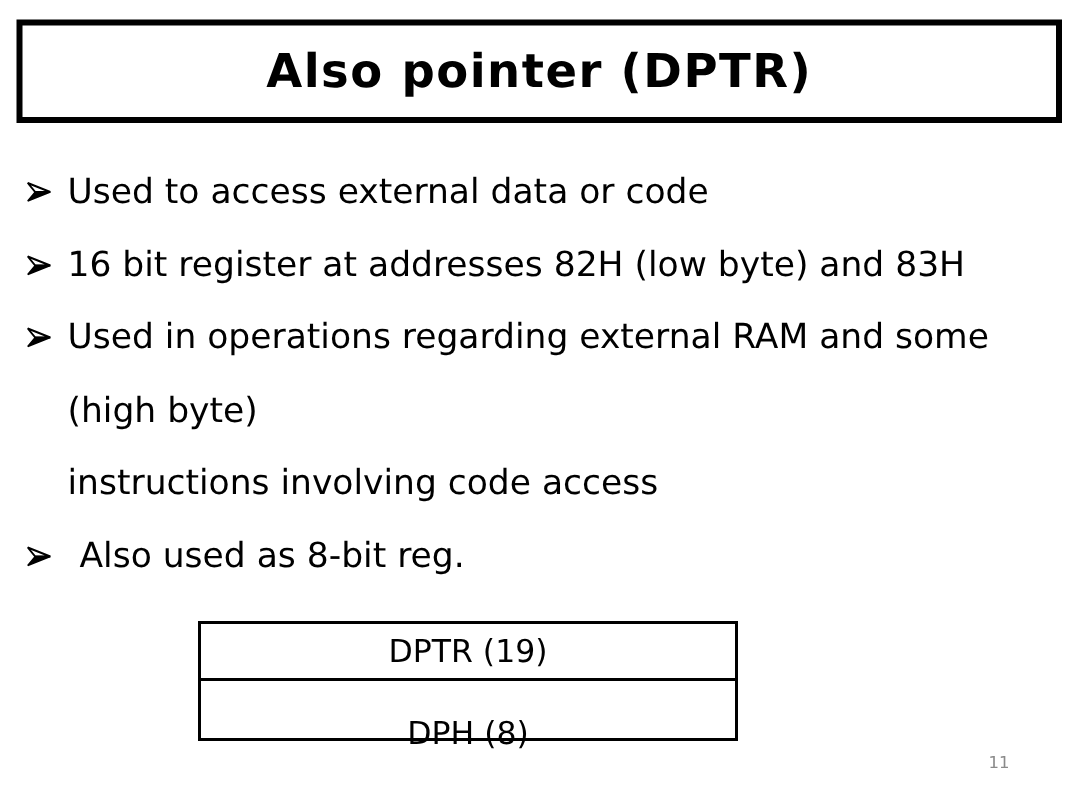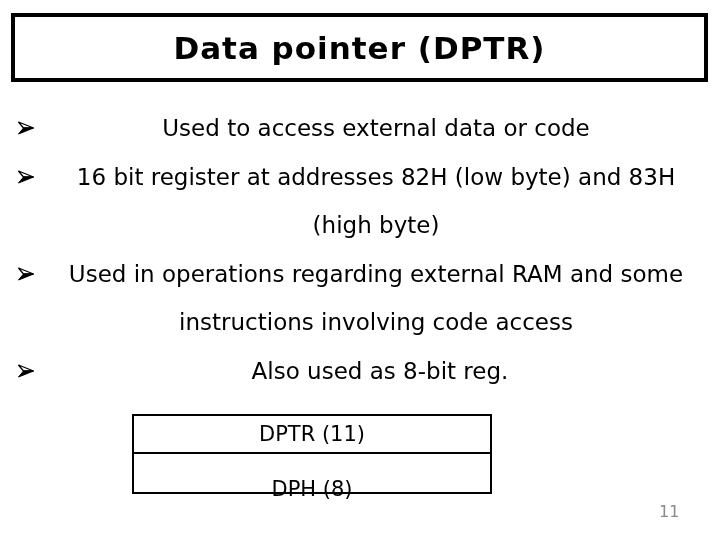--- a/index.html
+++ b/index.html
@@ -29,21 +29,20 @@
     font-size: 31px;
     font-weight: bold;
     letter-spacing: 1px;
     white-space: nowrap;
   }
   .content {
     position: absolute;
     left: 17px;
     top: 104px;
     width: 690px;
-    text-align: center;
   }
   .line {
     position: relative;
     height: 48.5px;
     line-height: 48.5px;
     font-size: 23px;
     padding-left: 28px;
     white-space: nowrap;
   }
   .line .marker {
@@ -79,31 +78,31 @@
     display: flex;
     align-items: center;
     justify-content: center;
     margin-top: 32px;
   }
   .reg-cell.right { border-left: 2px solid var(--border, #000000); }
   .page-number {
     position: absolute;
     left: 659px;
     top: 502px;
-    font-size: 16px;
+    font-size: 11px;
     color: var(--page-num, #8a8a8a);
   }
 </style>
 </head>
 <body>
 
 <div class="slide">
 
   <div class="title-box">
-    <h1>Data pointer (DPTR)</h1>
+    <h1>Also pointer (DPTR)</h1>
   </div>
 
   <div class="content">
 
     <div class="line">
       <span class="marker">
         <svg width="18" height="15" viewBox="0 0 18 15" aria-hidden="true">
           <polygon points="1.5,1.5 16.5,7.5 6.5,7.5" fill="#ffffff" stroke="#000000" stroke-width="1.3" stroke-linejoin="miter"></polygon>
           <polygon points="1.5,13.5 16.5,7.5 6.5,7.5" fill="#000000" stroke="#000000" stroke-width="1"></polygon>
         </svg>
@@ -115,51 +114,51 @@
       <span class="marker">
         <svg width="18" height="15" viewBox="0 0 18 15" aria-hidden="true">
           <polygon points="1.5,1.5 16.5,7.5 6.5,7.5" fill="#ffffff" stroke="#000000" stroke-width="1.3" stroke-linejoin="miter"></polygon>
           <polygon points="1.5,13.5 16.5,7.5 6.5,7.5" fill="#000000" stroke="#000000" stroke-width="1"></polygon>
         </svg>
       </span>
       <span class="text">16 bit register at addresses 82H (low byte) and 83H</span>
     </div>
 
     <div class="line">
-      <span class="text">(high byte)</span>
-    </div>
-
-    <div class="line">
       <span class="marker">
         <svg width="18" height="15" viewBox="0 0 18 15" aria-hidden="true">
           <polygon points="1.5,1.5 16.5,7.5 6.5,7.5" fill="#ffffff" stroke="#000000" stroke-width="1.3" stroke-linejoin="miter"></polygon>
           <polygon points="1.5,13.5 16.5,7.5 6.5,7.5" fill="#000000" stroke="#000000" stroke-width="1"></polygon>
         </svg>
       </span>
       <span class="text">Used in operations regarding external RAM and some</span>
+    </div>
+
+    <div class="line">
+      <span class="text">(high byte)</span>
     </div>
 
     <div class="line">
       <span class="text">instructions involving code access</span>
     </div>
 
     <div class="line extra-indent">
       <span class="marker">
         <svg width="18" height="15" viewBox="0 0 18 15" aria-hidden="true">
           <polygon points="1.5,1.5 16.5,7.5 6.5,7.5" fill="#ffffff" stroke="#000000" stroke-width="1.3" stroke-linejoin="miter"></polygon>
           <polygon points="1.5,13.5 16.5,7.5 6.5,7.5" fill="#000000" stroke="#000000" stroke-width="1"></polygon>
         </svg>
       </span>
       <span class="text">Also used as 8-bit reg.</span>
     </div>
 
   </div>
 
   <div class="reg-table">
-    <div class="reg-top">DPTR (11)</div>
+    <div class="reg-top">DPTR (19)</div>
     <div class="reg-bottom">
       <div class="reg-cell">DPH (8)</div>
     </div>
   </div>
 
   <div class="page-number">11</div>
 
 </div>
 
 </body></html>

